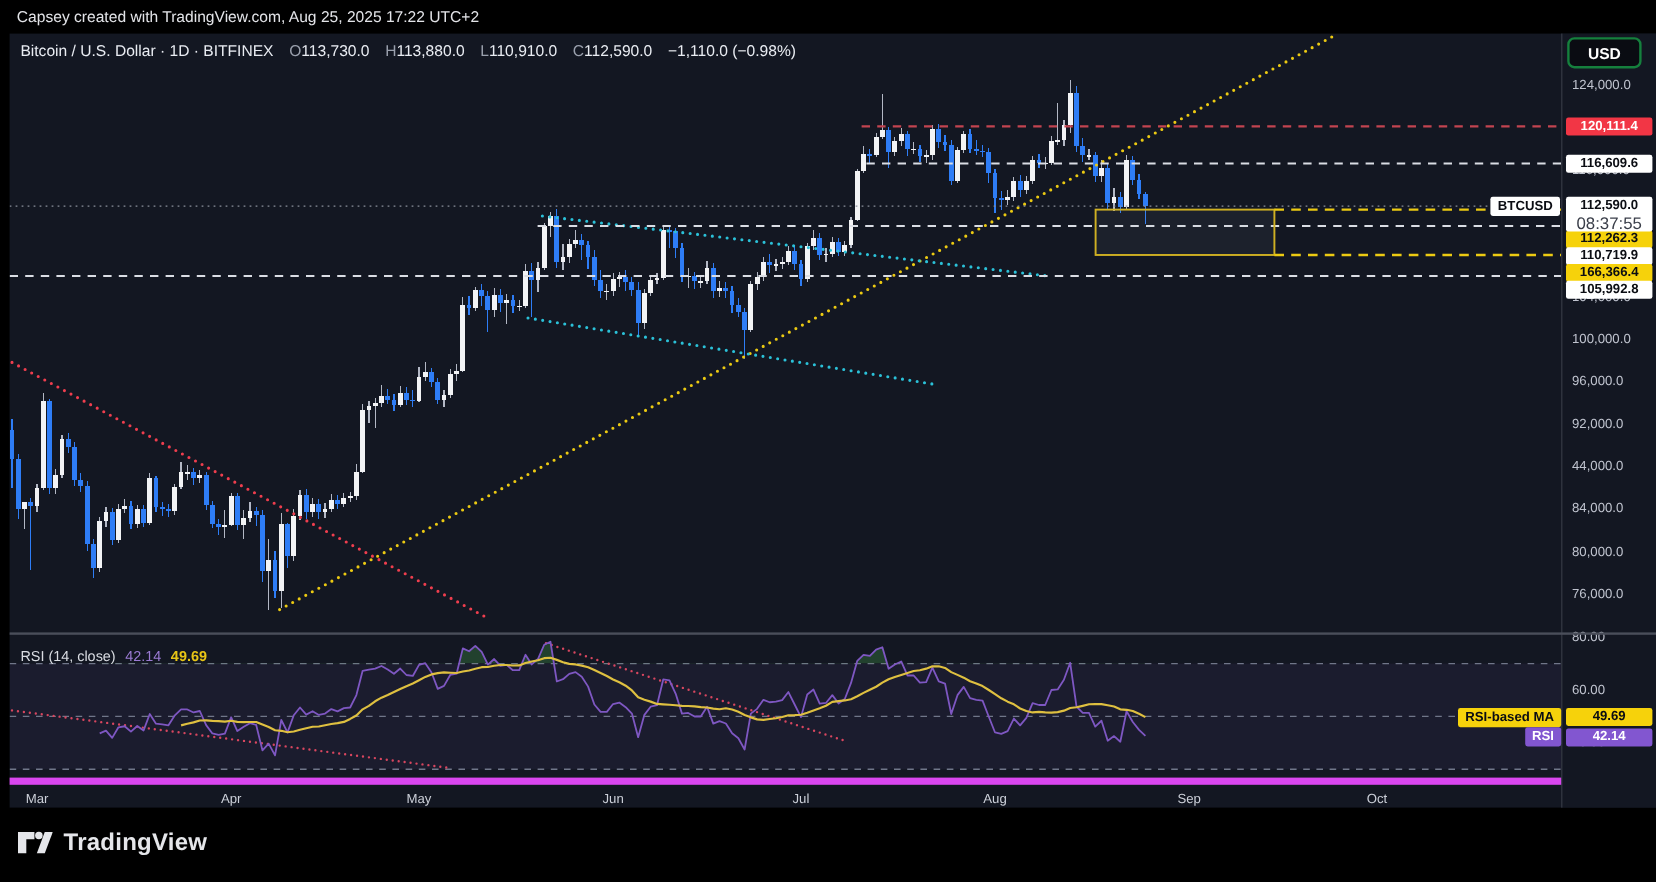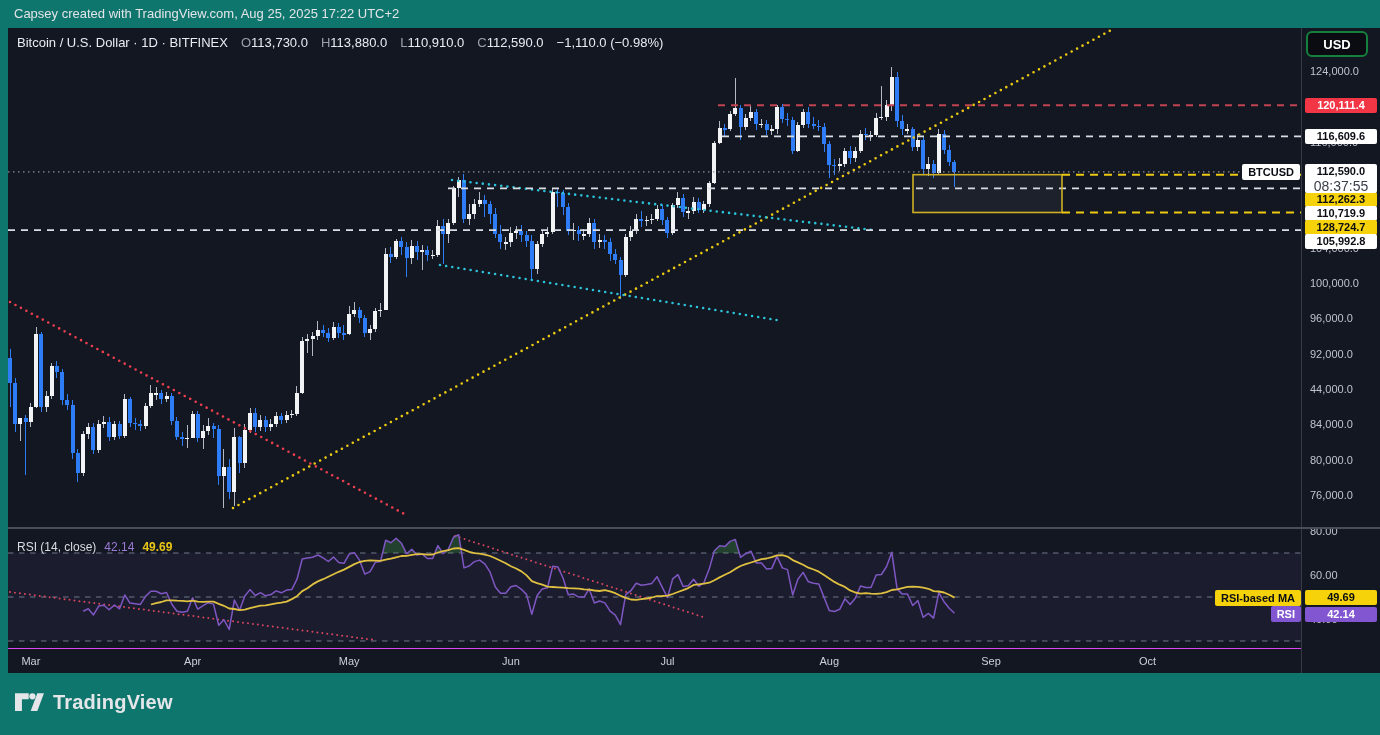--- a/index.html
+++ b/index.html
@@ -1,17 +1,17 @@
 <!DOCTYPE html>
 <html><head>
 <meta charset="utf-8">
 <style>
   html,body{margin:0;padding:0;background:#1f2025;width:1380px;height:735px;overflow:hidden;
     font-family:"Liberation Sans",sans-serif;-webkit-font-smoothing:antialiased;}
-  #page{position:relative;width:1380px;height:735px;background:#0f766e;}
+  #page{position:relative;width:1380px;height:735px;background:#000000;}
   #attribution{position:absolute;left:14px;top:6px;font-size:13px;color:#e3e4e8;}
   #chart-root{position:absolute;left:8px;top:28px;width:1372px;height:645px;background:#131722;}
   #main-svg{position:absolute;left:0;top:0;}
   #rsi-svg{position:absolute;left:0;top:500px;}
   #symbol-row{position:absolute;left:9px;top:7px;font-size:13px;color:#e9ecf2;white-space:nowrap;z-index:5;}
   #symbol-row .dim{color:#9aa0ad;}
   #symbol-row .grp{margin-left:13px;}
   #rsi-title{position:absolute;left:9px;top:512px;font-size:12px;color:#dadde3;white-space:nowrap;z-index:5;}
   #rsi-title .v-rsi{color:#9b7bd4;margin-left:8px;}
   #rsi-title .v-ma{color:#e8c516;margin-left:8px;font-weight:600;}
@@ -27,21 +27,21 @@
     text-align:center;z-index:4;}
   #last-badge .lp{font-size:11px;font-weight:700;line-height:15px;}
   #last-badge .cd{font-size:14px;line-height:14px;color:#3a3e49;}
   #usd-btn{position:absolute;left:4px;top:3px;width:62px;height:26px;background:#0a0c12;border:2px solid #15803d;
     border-radius:6px;color:#fff;font-weight:700;font-size:13px;text-align:center;line-height:24px;box-sizing:border-box;z-index:5;}
   .side-label{position:absolute;height:16px;line-height:16px;font-size:11px;padding:0 6px;border-radius:2px;
     font-weight:600;z-index:4;white-space:nowrap;}
   #btcusd-label{background:#ffffff;color:#0b0d13;}
   #ma-label{background:#f6d20b;color:#0b0d13;}
   #rsi-label{background:#8256d0;color:#ffffff;}
-  #time-axis{position:absolute;left:0;top:620px;width:1293px;height:25px;border-top:1px solid #d946ef;text-decoration:underline;}
+  #time-axis{position:absolute;left:0;top:620px;width:1293px;height:25px;border-top:6px solid #d946ef;text-decoration:underline;}
   .month{position:absolute;top:6px;font-size:11px;color:#ccd0d9;transform:translateX(-50%);}
   #rsi-sep{position:absolute;left:0;top:499px;width:1372px;height:2px;background:#4a4e5a;z-index:2;}
   #logo{position:absolute;left:15px;top:691px;display:flex;align-items:center;}
   #logo-text{margin-left:9px;font-size:20px;font-weight:700;color:#e5e6ea;letter-spacing:.2px;}
 </style>
 </head>
 <body>
 
 <div id="page">
   <div id="attribution">Capsey created with TradingView.com, Aug 25, 2025 17:22 UTC+2</div>
@@ -477,21 +477,21 @@
         <div class="tick" style="top: 390.333px;">84,000.0</div>
         <div class="tick" style="top: 425.667px;">80,000.0</div>
         <div class="tick" style="top: 461px;">76,000.0</div>
         <div class="tick" style="top: 497px;">80.00</div>
         <div class="tick" style="top: 541px;">60.00</div>
         <div class="tick" style="top: 585px;">40.00</div>
         <div class="badge red" style="top: 69.8493px;">120,111.4</div>
         <div class="badge white" style="top: 100.782px;">116,609.6</div>
         <div class="badge yellow" style="top: 163.5px;">112,262.3</div>
         <div class="badge white" style="top: 178px;">110,719.9</div>
-        <div class="badge yellow" style="top: 192px;">128,724.7</div>
+        <div class="badge yellow" style="top: 192px;">166,366.4</div>
         <div class="badge white" style="top: 205.5px;">105,992.8</div>
         <div class="badge yellow" style="top: 562.182px;">49.69</div>
         <div class="badge purple" style="top: 578.792px;">42.14</div>
       </div>
 
     <div id="time-axis">
         <div class="month" style="left: 22.872px;">Mar</div>
         <div class="month" style="left: 184.63px;">Apr</div>
         <div class="month" style="left: 341.17px;">May</div>
         <div class="month" style="left: 502.928px;">Jun</div>

